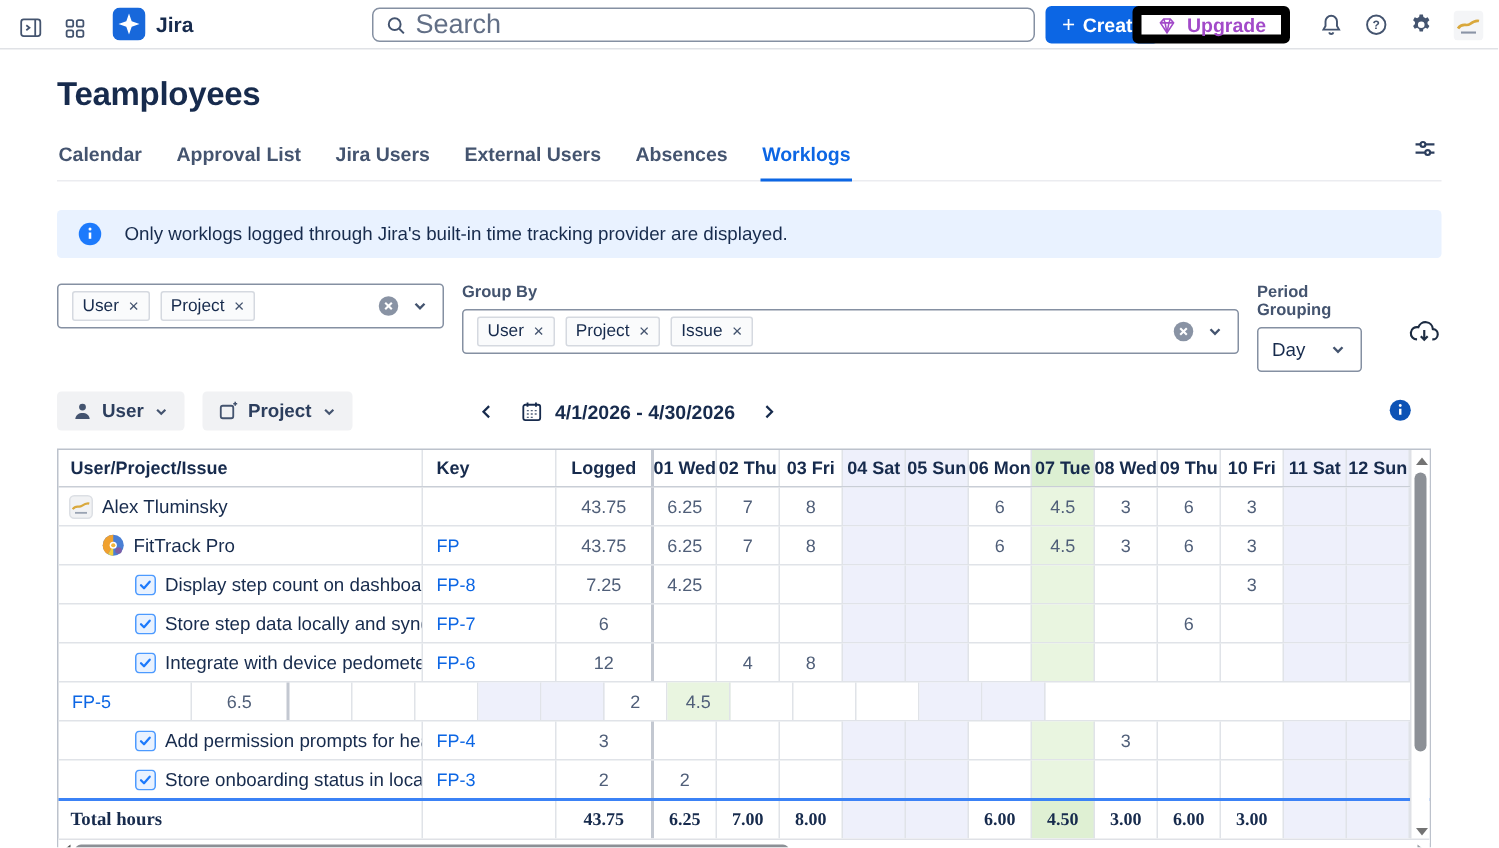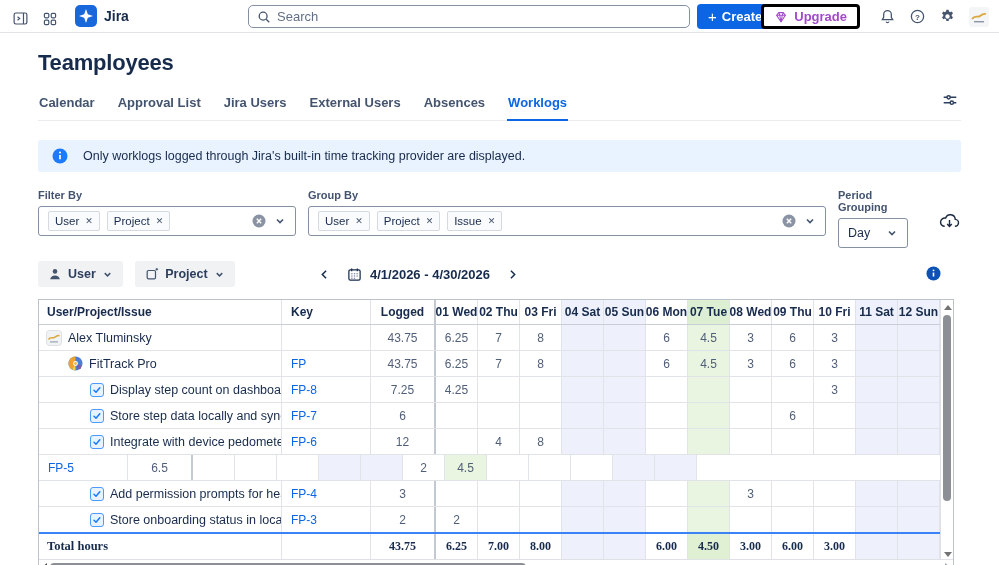--- a/index.html
+++ b/index.html
@@ -7,26 +7,26 @@
   body { font-family:"Liberation Sans","DejaVu Sans",sans-serif; color:#172b4d; }
   .app { position:relative; width:999px; height:565px; background:#fff; overflow:hidden; }
 
   
   .topbar { position:relative; height:33px; border-bottom:1px solid #e0e2e6; display:flex; align-items:center; padding:0 12px; }
   .tb-left { display:flex; align-items:flex-end; gap:13px; }
   .icon-btn { display:inline-flex; align-items:center; justify-content:center; cursor:pointer; background:none; border:none; }
   .brand { display:flex; align-items:center; gap:7px; margin-left:4px; }
   .brand-name { font-size:14px; font-weight:700; color:#172b4d; }
   .search-wrap { position:absolute; left:248px; top:5px; width:442px; height:23px; border:1px solid #8590a2; border-radius:5px; display:flex; align-items:center; padding:0 8px; gap:6px; background:#fff; }
-  .search-wrap input { border:none; outline:none; flex:1; font-size:13px; font-family:inherit; color:#172b4d; background:transparent; }
+  .search-wrap input { border:none; outline:none; flex:1; font-size:18px; font-family:inherit; color:#172b4d; background:transparent; }
   .search-wrap input::placeholder { color:#626f86; }
   .create-btn { position:absolute; left:697px; top:4px; height:25px; background:#0c66e4; color:#fff; border:none; border-radius:4px; font-size:13px; font-weight:600; font-family:inherit; display:flex; align-items:center; gap:5px; padding:0 11px; cursor:pointer; }
   .create-plus { font-size:15px; font-weight:400; line-height:1; }
   .tb-right { position:absolute; right:10px; top:0; height:33px; display:flex; align-items:center; gap:13px; }
-  .upgrade-btn { height:25px; border:3px solid #000000; background:#fff; border-radius:4px; color:#a24ac9; font-size:13px; font-weight:600; font-family:inherit; display:flex; align-items:center; gap:6px; padding:0 10px; cursor:pointer; margin-right:6px; }
+  .upgrade-btn { height:25px; border:6px solid #000000; background:#fff; border-radius:4px; color:#a24ac9; font-size:13px; font-weight:600; font-family:inherit; display:flex; align-items:center; gap:6px; padding:0 10px; cursor:pointer; margin-right:6px; }
 
   
   .main { padding:0 38px; }
   .page-title { margin-top:17px; font-size:22px; font-weight:700; letter-spacing:-0.2px; color:#172b4d; }
 
   .tabs { position:relative; margin-top:15px; border-bottom:1px solid #ebecf0; display:flex; gap:21px; }
   .tab { font-size:13px; font-weight:600; color:#44546f; padding:4px 1px 9px; cursor:pointer; white-space:nowrap; }
   .tab.active { color:#0c66e4; border-bottom:2px solid #0c66e4; margin-bottom:-1px; }
   .tabs-settings { position:absolute; right:2px; bottom:7px; cursor:pointer; }
 
@@ -199,21 +199,20 @@
             <circle cx="8" cy="8" r="7.5" fill="#1d7afc"></circle>
             <path d="M8 7v4.2" stroke="#fff" stroke-width="1.7"></path>
             <circle cx="8" cy="4.6" r="1" fill="#fff"></circle>
           </svg>
       </span>
       <span class="banner-text">Only worklogs logged through Jira's built-in time tracking provider are displayed.</span>
     </div>
 
     <div class="filters">
       <div class="fgroup">
-        <span class="flabel">Filter By</span>
         <div class="fbox fbox-filter">
           <span style="display:contents"><span class="chip">
                 <span>User</span>
                 <span class="x">✕</span>
               </span><span class="chip">
                 <span>Project</span>
                 <span class="x">✕</span>
               </span></span>
           <span class="fbox-right">
             <span style="display:inline-flex">

